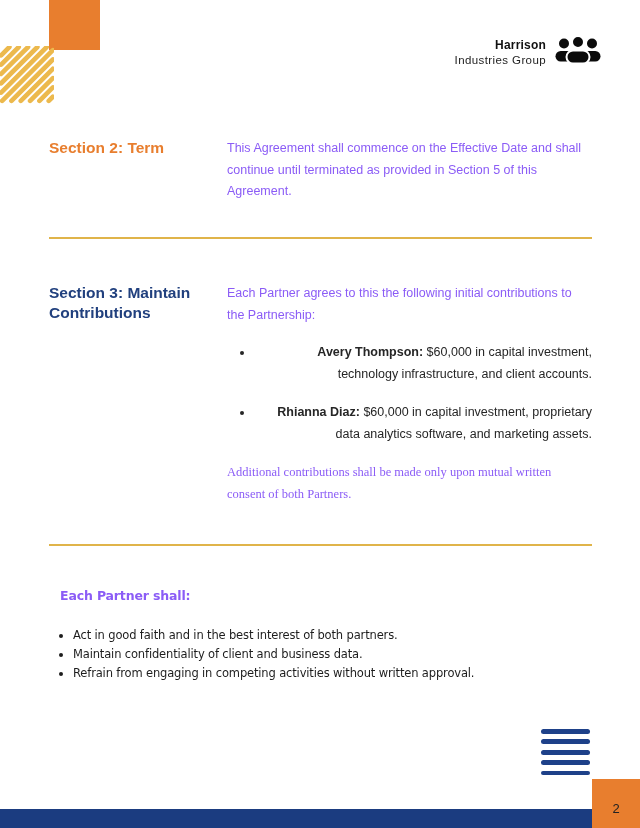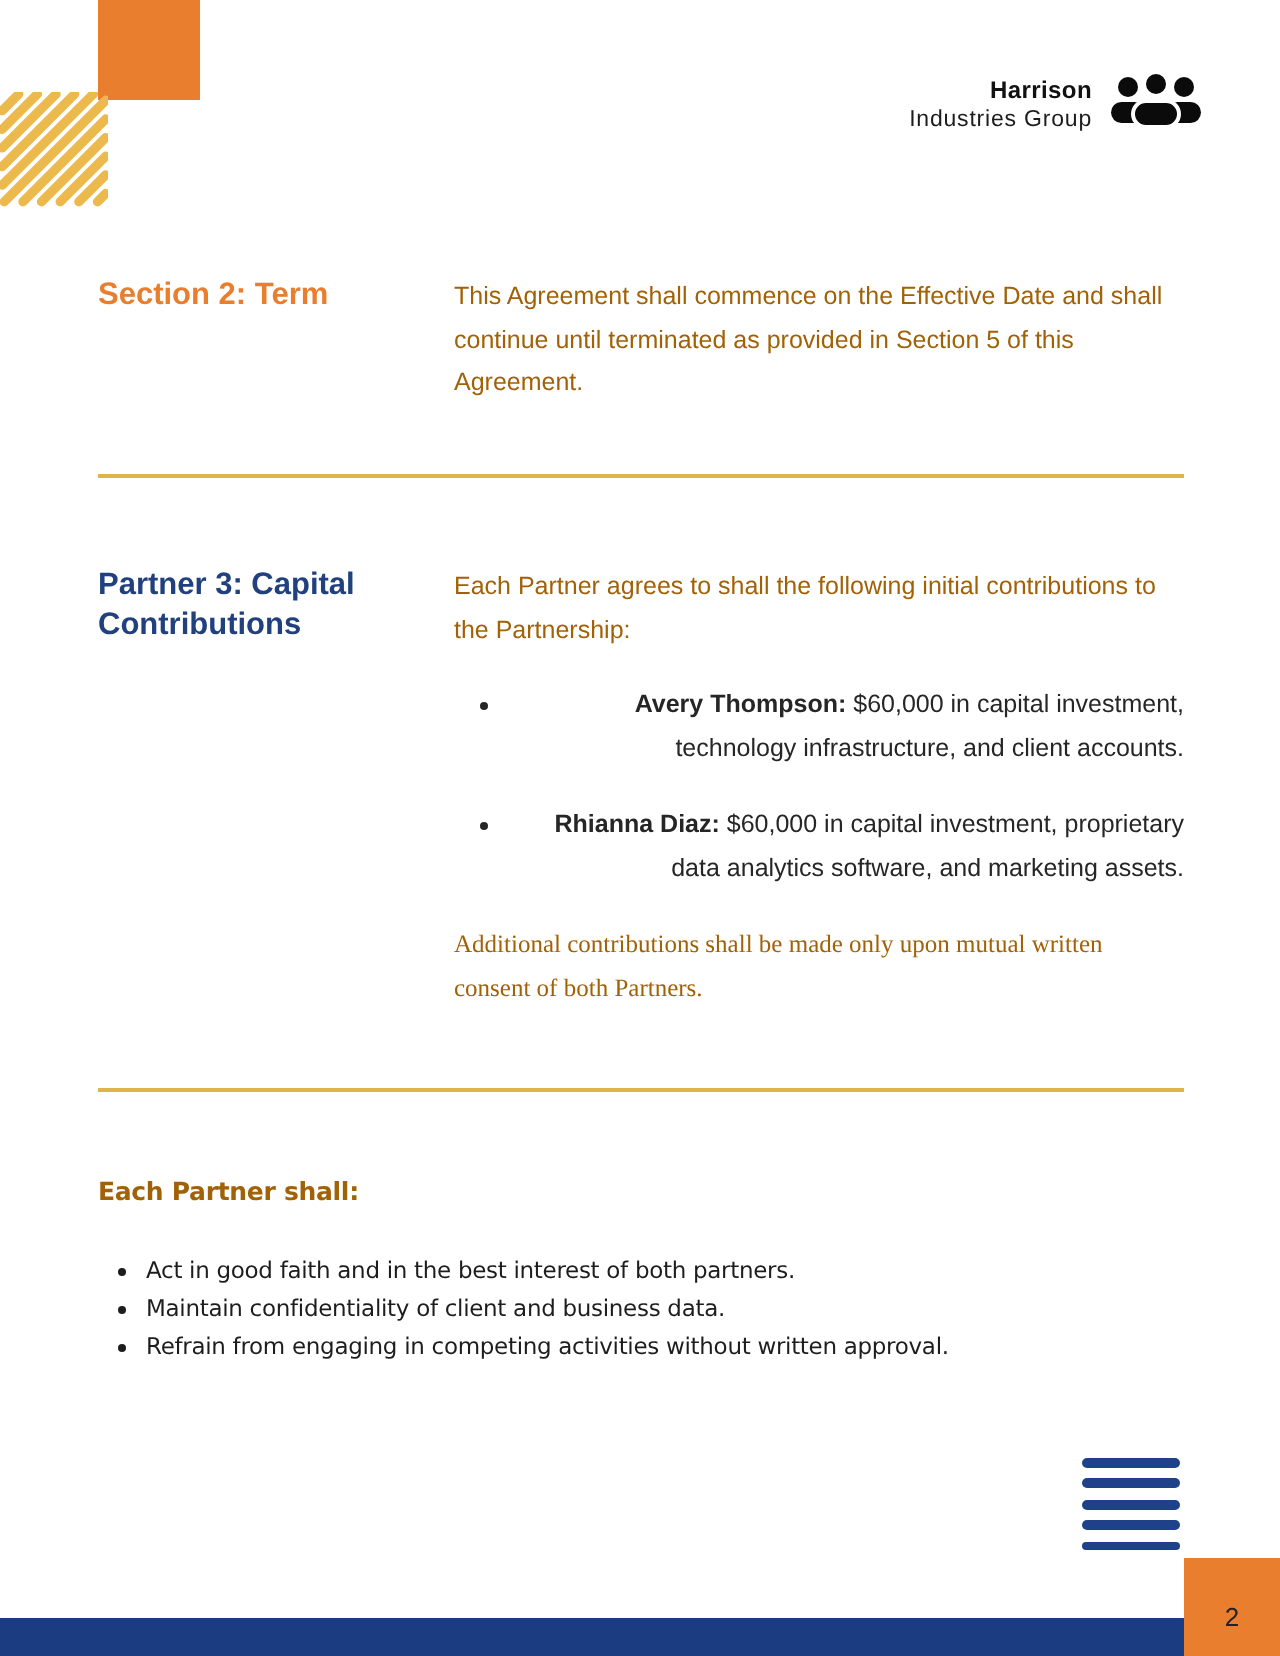--- a/index.html
+++ b/index.html
@@ -21,38 +21,38 @@
   .logo-icon svg { display:block; }
 
   
   .section { position:absolute; left:49px; width:543px; display:flex; }
   .heading-col { width:178px; flex-shrink:0; }
   .body-col { flex:1; }
   .sec-heading { font-size:15.5px; font-weight:700; line-height:20px; }
   .sec-heading span { display:block; }
   .heading-orange { color:#E87E2E; }
   .heading-navy { color:#21407E; }
-  .body-col p { font-size:12.5px; line-height:21.5px; color:#a16207; }
+  .body-col p { font-size:12.5px; line-height:21.5px; color:#8b5cf6; }
 
   #sec2 { top:138px; }
   #sec3 { top:283px; }
   #sec4 { top:585px; }
 
   .divider { position:absolute; left:49px; width:543px; border-top:2px solid #E0B44A; }
   #div1 { top:237px; }
   #div2 { top:544px; }
 
   
   .sec3-list { margin:16px 0 0 0; padding-left:27px; list-style:disc;text-align:right; }
   .sec3-list li { font-size:12.5px; line-height:21.5px; margin-bottom:17px; }
   .sec3-outro { margin-top:5px;font-family:Liberation Serif, serif; }
 
   
   .sec4-body { font-family:"DejaVu Sans", sans-serif; letter-spacing:-0.15px; }
-  .sec4-intro { font-size:11.8px; font-weight:700; line-height:17px; color:#1d1d1d; }
+  .sec4-intro { font-size:11.8px; font-weight:700; line-height:17px; color:#1d1d1d;margin-left:11px; }
   .sec4-list { margin:19px 0 0 0; padding-left:24px; list-style:disc; }
   .sec4-list li { font-size:11.5px; line-height:19.3px; color:#1d1d1d; }
   #sec4 .heading-col .sec-heading { font-family:"DejaVu Sans", sans-serif; font-size:15px; line-height:21px; letter-spacing:-0.2px; }
 
   
   .deco-lines { position:absolute; right:50px; top:729px; display:flex; flex-direction:column; gap:5.6px; }
   .deco-lines .bar { width:49px; height:4.8px; border-radius:3px; background:#1E4189; }
   .footer-bar { position:absolute; left:0; bottom:0; width:592px; height:19px; background:#1B3C80; }
   .page-square { position:absolute; right:0; bottom:0; width:48px; height:49px; background:#E87E2E;
     display:flex; align-items:center; justify-content:center; padding-top:10px; }
@@ -110,26 +110,26 @@
     <div class="body-col">
       <p>This Agreement shall commence on the Effective Date and shall continue until terminated as provided in Section 5 of this Agreement.</p>
     </div>
   </div>
 
   <div class="divider" id="div1"></div>
 
   <div class="section" id="sec3">
     <div class="heading-col">
       <div class="sec-heading heading-navy">
-        <span>Partner 3: Capital</span>
+        <span>Section 3: Maintain</span>
         <span>Contributions</span>
       </div>
     </div>
     <div class="body-col">
-      <p>Each Partner agrees to shall the following initial contributions to the Partnership:</p>
+      <p>Each Partner agrees to this the following initial contributions to the Partnership:</p>
       <ul class="sec3-list">
         <li><strong>Avery Thompson:</strong><span> $60,000 in capital investment, technology infrastructure, and client accounts.</span></li>
         <li><strong>Rhianna Diaz:</strong><span> $60,000 in capital investment, proprietary data analytics software, and marketing assets.</span></li>
       </ul>
       <p class="sec3-outro">Additional contributions shall be made only upon mutual written consent of both Partners.</p>
     </div>
   </div>
 
   <div class="divider" id="div2"></div>
 

